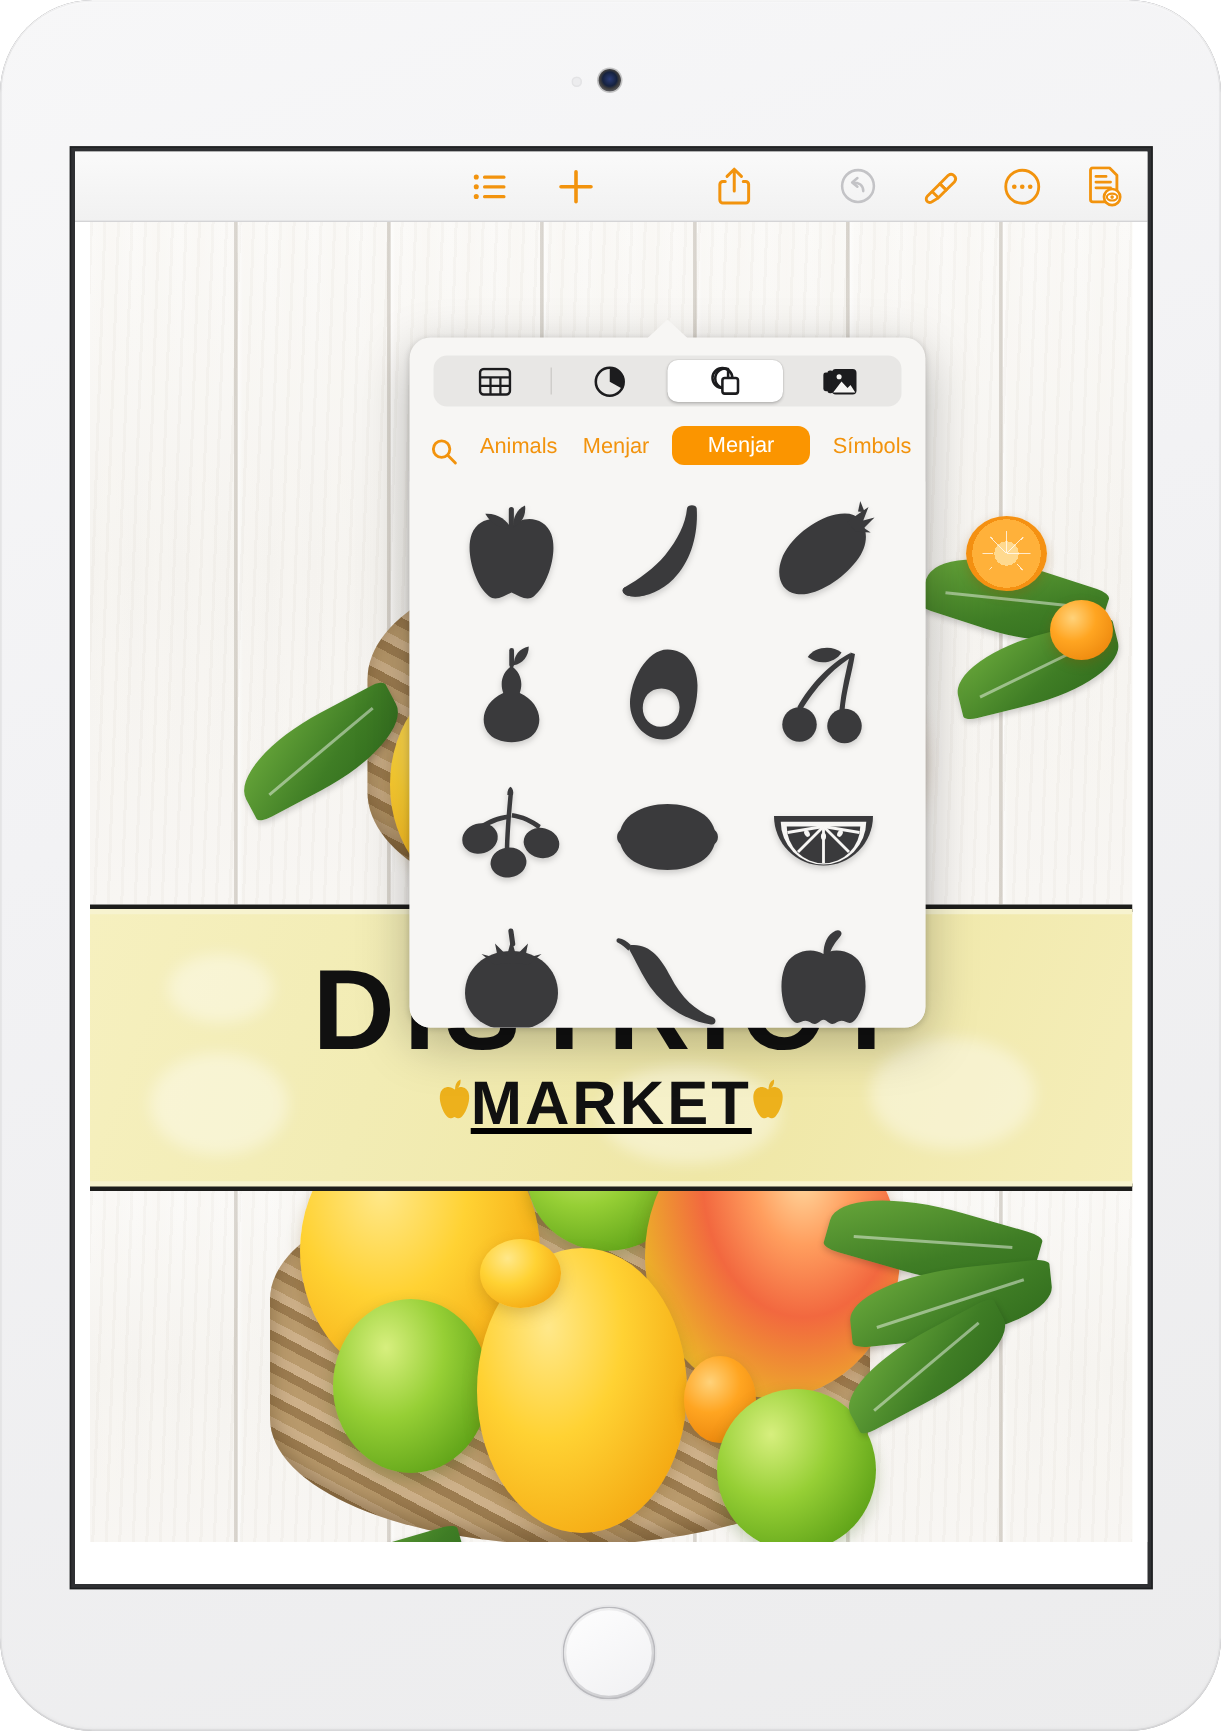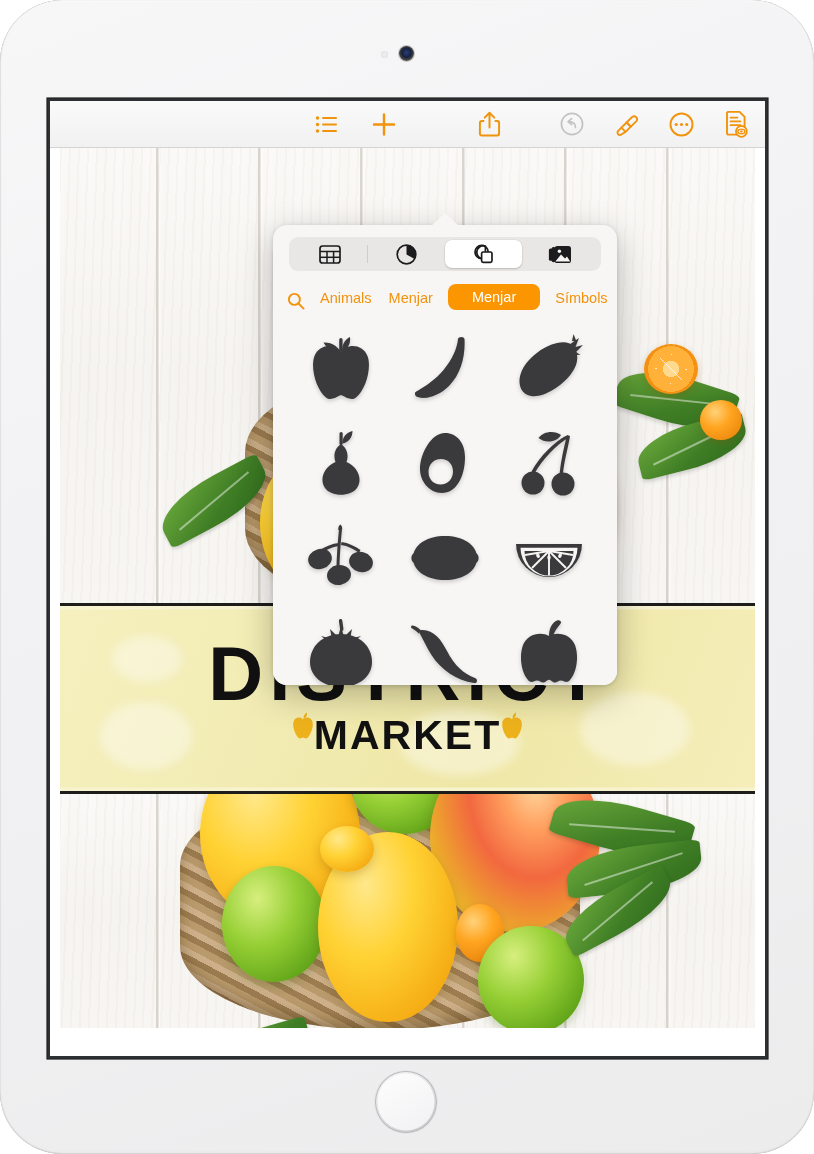--- a/index.html
+++ b/index.html
@@ -130,22 +130,22 @@
     background:linear-gradient(110deg,#f6f0bf 0%, #f2ecb4 30%, #efe7a6 62%, #f5eeba 100%);
     border-top:3px solid #1d1d1b; border-bottom:3px solid #1d1d1b;
     box-shadow: inset 0 5px 0 -1.5px #f7f3cf, inset 0 -5px 0 -1.5px #f7f3cf,
                 inset 0 8px 0 -6px #1d1d1b, inset 0 -8px 0 -6px #1d1d1b;
     display:flex; flex-direction:column; align-items:center; justify-content:center;
     overflow:hidden; }
   #banner .ghost{ position:absolute; border-radius:50%; background:rgba(255,255,255,.38);
      filter:blur(5px); }
   .bn-title{ font-family:"Liberation Sans", sans-serif; font-weight:700;
      font-size:76px; line-height:.96; letter-spacing:6px; color:#111; position:relative; z-index:2; }
-  .bn-row2{ display:flex; align-items:flex-start; position:relative; z-index:2;
-     margin-top:2px; }
+  .bn-row2{ display:flex; align-items:center; position:relative; z-index:2;
+     margin-top:2px;text-decoration:underline; }
   .bn-sub{ font-family:"Liberation Sans", sans-serif; font-weight:700; font-size:41px;
      letter-spacing:2px; color:#111; }
   .bn-tag{ font-family:"Liberation Serif", serif; font-style:italic; font-size:19.5px;
      color:#1a1a1a; margin-top:11px; position:relative; z-index:2; }
 
   
   #popover{ position:absolute; left:213px; top:77px; width:344px; height:460px;
     background:#f7f6f4; border-radius:14px;
     box-shadow:0 10px 34px rgba(0,0,0,.26), 0 1px 4px rgba(0,0,0,.16);
     overflow:visible; z-index:40; }

